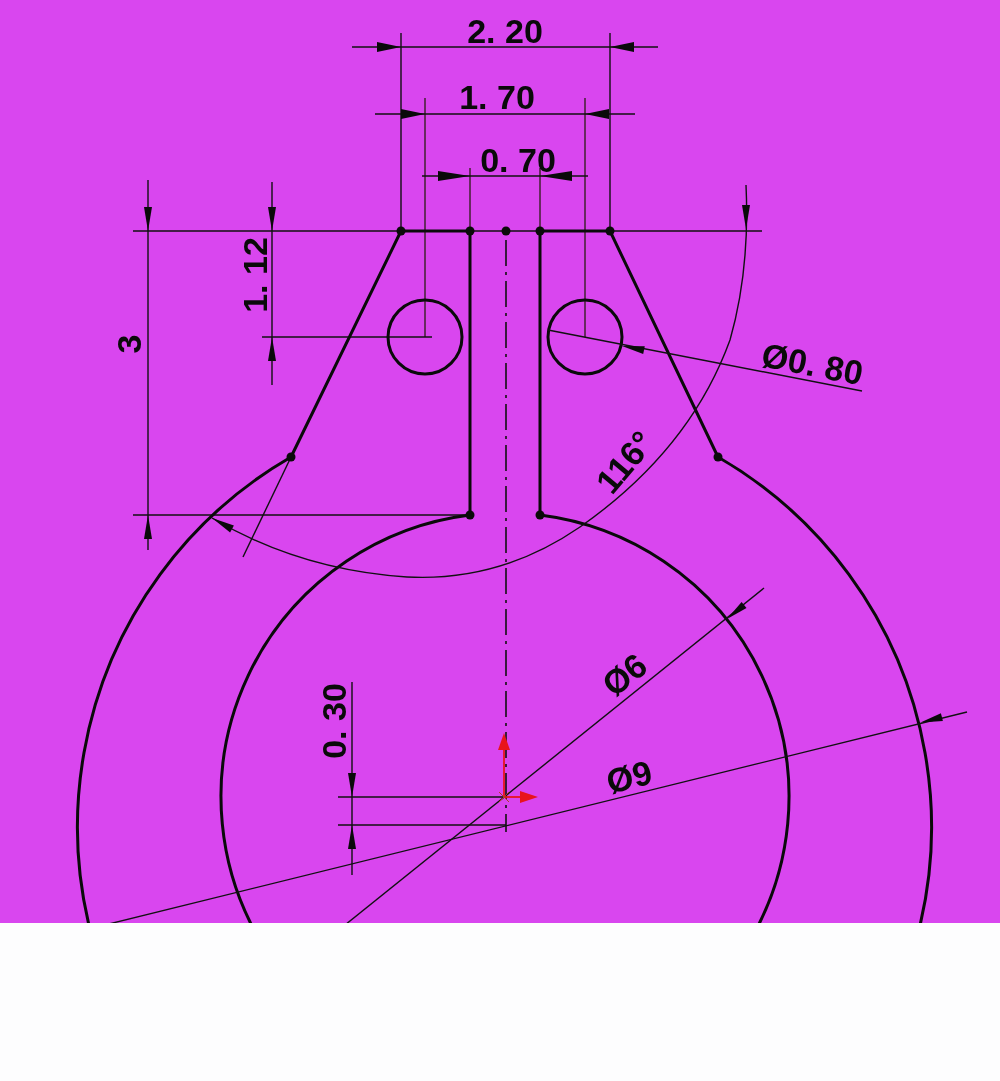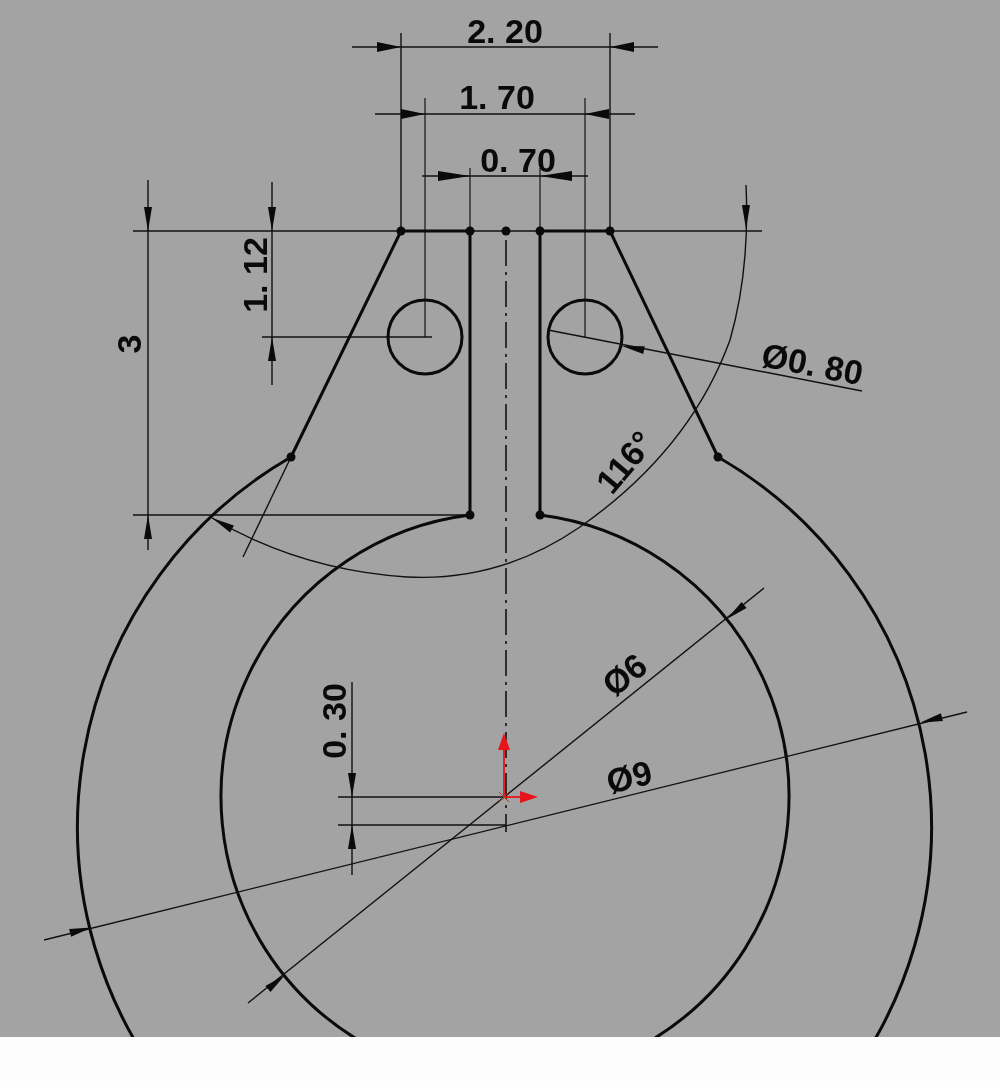--- a/index.html
+++ b/index.html
@@ -1,16 +1,16 @@
 <!DOCTYPE html>
 <html><head>
   <meta charset="utf-8">
   <style>
     html, body { margin: 0; padding: 0; background: #fdfdfe; }
-    #canvas { position: relative; width: 1000px; height: 1037px; overflow: hidden; background: #a3a3a3; text-decoration: underline; }
+    #canvas { position: relative; width: 1000px; height: 923px; overflow: hidden; background: #d946ef; text-decoration: underline; }
     svg { display: block; }
     .thick { stroke: #0a0a0a; stroke-width: 3; fill: none; stroke-linecap: round; stroke-linejoin: round; }
     .thin  { stroke: #111; stroke-width: 1.4; fill: none; }
     .ext   { stroke: #2b1d14; stroke-width: 1.3; fill: none; }
     .center{ stroke: #111; stroke-width: 1.6; fill: none; stroke-dasharray: 26 6 3 6; }
     .arrow { fill: #0a0a0a; stroke: none; }
     .dot   { fill: #0a0a0a; }
     .dim   { font-family: "Liberation Sans", sans-serif; font-weight: bold; font-size: 34px; fill: #0a0a0a; }
   </style>
 </head>

